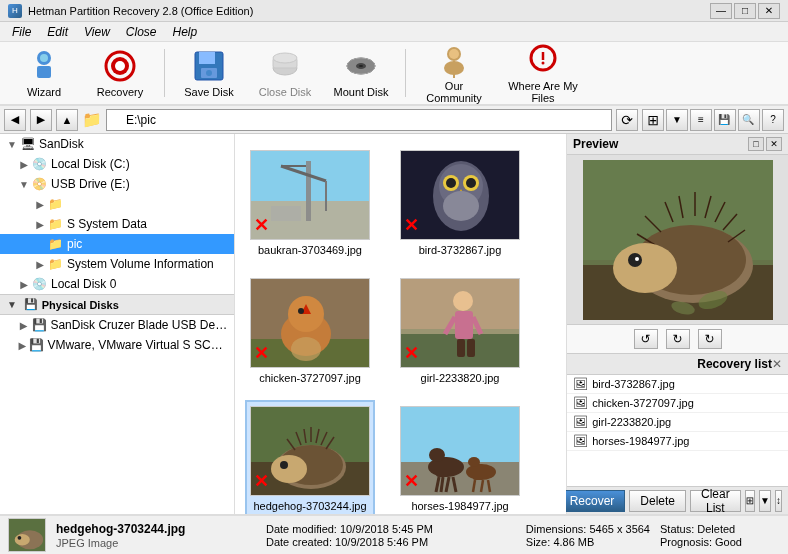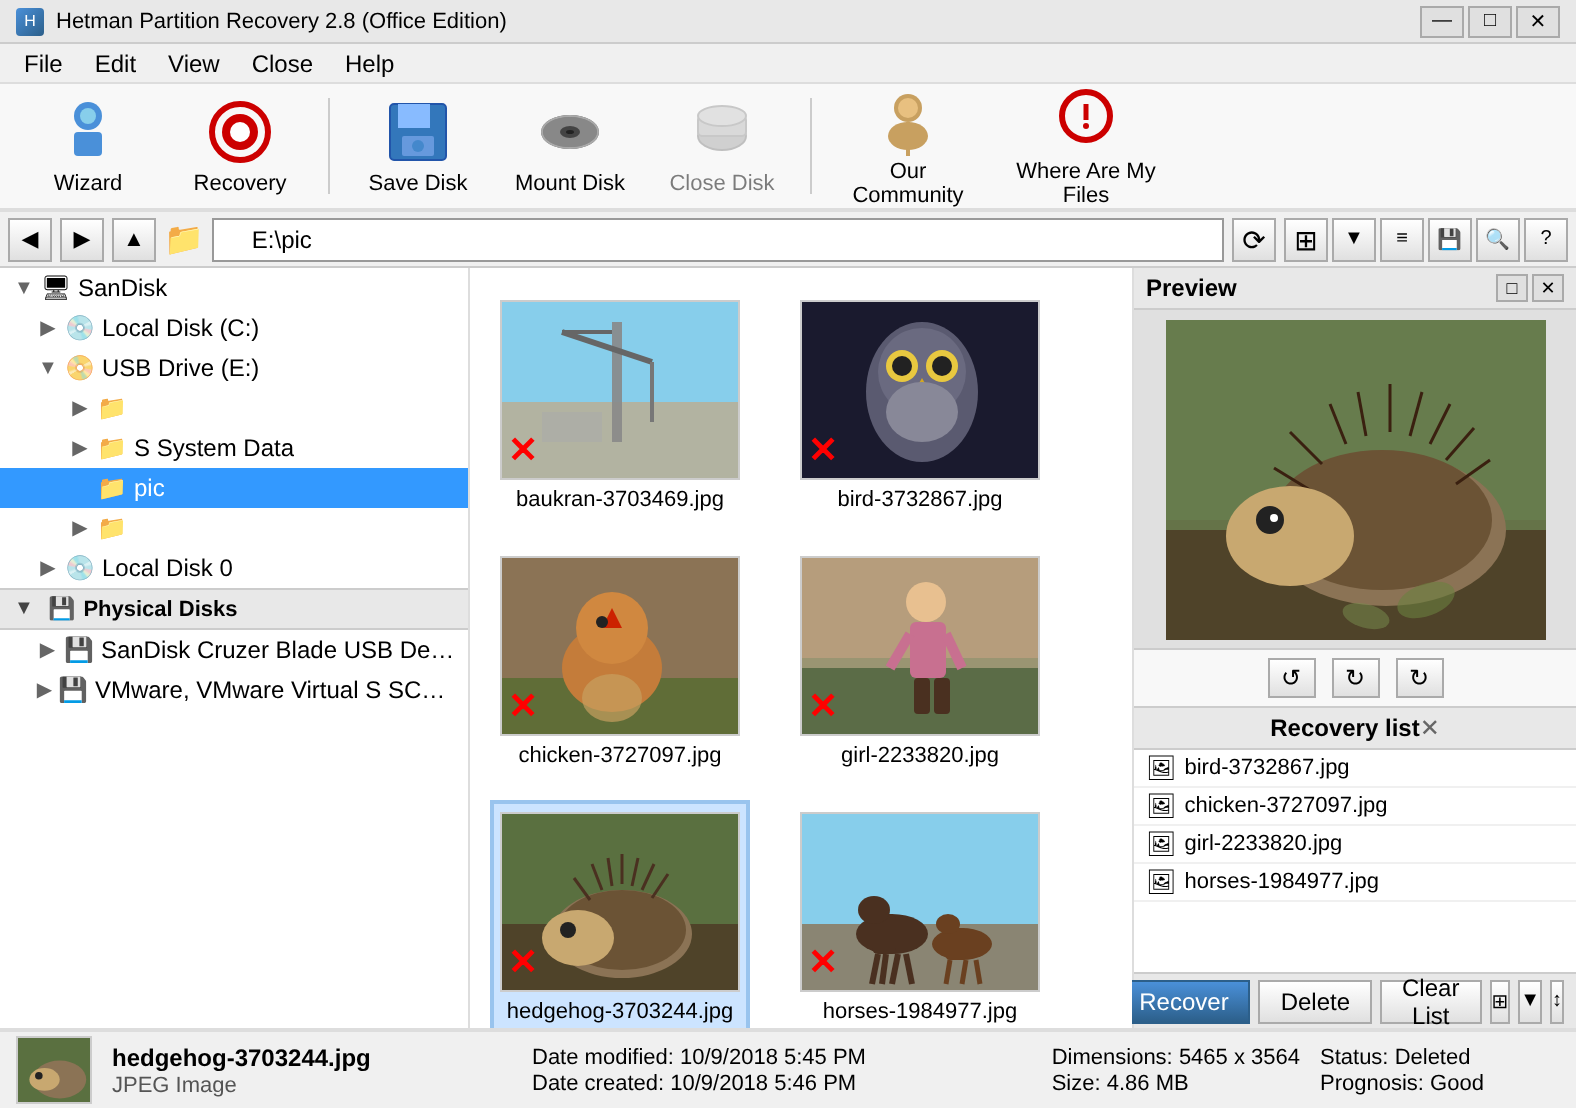--- a/index.html
+++ b/index.html
@@ -7,21 +7,21 @@
 
     
     .title-bar { background: #e8e8e8; height: 22px; display: flex; align-items: center; justify-content: space-between; padding: 0 8px; border-bottom: 1px solid #ccc; }
     .title-bar-left { display: flex; align-items: center; gap: 6px; font-size: 11px; }
     .title-bar-icon { width: 14px; height: 14px; background: linear-gradient(135deg, #4a90d9, #2c5f8a); border-radius: 2px; display: flex; align-items: center; justify-content: center; color: white; font-size: 8px; }
     .title-bar-controls { display: flex; gap: 2px; }
     .title-btn { width: 22px; height: 16px; border: 1px solid #aaa; background: #e0e0e0; cursor: pointer; display: flex; align-items: center; justify-content: center; font-size: 10px; }
 
     
     .menu-bar { background: #f0f0f0; height: 20px; display: flex; align-items: center; padding: 0 4px; border-bottom: 1px solid #ddd; }
-    .menu-item { padding: 2px 8px; cursor: pointer; font-size: 12px; }
+    .menu-item { padding: 2px 8px; cursor: pointer; font-size: 12px; font-style: italic; }
 
     
     .toolbar { background: #f8f8f8; height: 64px; display: flex; align-items: center; padding: 4px 8px; gap: 4px; border-bottom: 2px solid #ddd; }
     .tool-btn { display: flex; flex-direction: column; align-items: center; justify-content: center; width: 72px; height: 54px; cursor: pointer; border: 1px solid transparent; padding: 2px; gap: 2px; }
     .tool-btn-icon { width: 36px; height: 36px; display: flex; align-items: center; justify-content: center; }
     .tool-btn-label { font-size: 11px; text-align: center; }
     .toolbar-separator { width: 1px; height: 48px; background: #ccc; margin: 0 4px; }
 
     
     .address-bar { height: 28px; background: #f0f0f0; display: flex; align-items: center; padding: 2px 4px; gap: 4px; border-bottom: 1px solid #ccc; }
@@ -56,21 +56,21 @@
     .file-name { font-size: 11px; text-align: center; margin-top: 4px; word-break: break-all; max-width: 120px; }
 
     
     .right-panel { width: 222px; display: flex; flex-direction: column; background: #f8f8f8; border-left: 1px solid #ddd; }
     .preview-header { background: #e8e8e8; padding: 3px 6px; font-size: 12px; font-weight: bold; display: flex; justify-content: space-between; align-items: center; border-bottom: 1px solid #ccc; }
     .preview-header-btns { display: flex; gap: 2px; }
     .preview-header-btn { width: 16px; height: 14px; border: 1px solid #aaa; background: #e0e0e0; cursor: pointer; display: flex; align-items: center; justify-content: center; font-size: 9px; }
     .preview-image-area { height: 170px; display: flex; align-items: center; justify-content: center; background: #e0e0e0; border-bottom: 1px solid #ccc; overflow: hidden; }
     .preview-controls { display: flex; justify-content: center; gap: 8px; padding: 4px; border-bottom: 1px solid #ccc; }
     .preview-ctrl-btn { width: 24px; height: 20px; border: 1px solid #aaa; background: linear-gradient(to bottom, #fff, #e0e0e0); cursor: pointer; display: flex; align-items: center; justify-content: center; font-size: 12px; }
-    .recovery-list-header { display: flex; justify-content: center; align-items: center; padding: 3px 6px; background: #e8e8e8; border-bottom: 1px solid #ccc; }
+    .recovery-list-header { display: flex; justify-content: flex-end; align-items: center; padding: 3px 6px; background: #e8e8e8; border-bottom: 1px solid #ccc; }
     .recovery-list-title { font-size: 12px; font-weight: bold; }
     .recovery-list-close { cursor: pointer; font-size: 12px; color: #666; }
     .recovery-list-items { flex: 1; overflow-y: auto; background: white; }
     .recovery-list-item { display: flex; align-items: center; padding: 2px 6px; font-size: 11px; gap: 4px; border-bottom: 1px solid #f0f0f0; }
     .file-icon-small { font-size: 12px; }
 
     
     .status-bar { height: 40px; background: #f0f0f0; border-top: 2px solid #ddd; display: flex; align-items: center; padding: 0 8px; gap: 10px; }
     .status-thumb { width: 38px; height: 34px; background: #e0e0e0; border: 1px solid #ccc; overflow: hidden; display: flex; align-items: center; justify-content: center; }
     .status-file-info { display: flex; flex-direction: column; gap: 1px; min-width: 200px; }
@@ -151,40 +151,40 @@
     <div class="tool-btn-icon">
       <svg width="36" height="36" viewBox="0 0 36 36">
         <rect x="4" y="4" width="28" height="28" rx="2" fill="#3377bb" stroke="#2255aa" stroke-width="1"></rect>
         <rect x="8" y="4" width="16" height="12" fill="#88bbff"></rect>
         <rect x="10" y="20" width="16" height="10" rx="1" fill="#6699dd"></rect>
         <circle cx="18" cy="25" r="3" fill="#4488cc"></circle>
       </svg>
     </div>
     <span class="tool-btn-label">Save Disk</span>
   </div>
+  <div class="tool-btn" style="opacity:0.5">
+    <div class="tool-btn-icon">
+      <svg width="36" height="36" viewBox="0 0 36 36">
+        <ellipse cx="18" cy="20" rx="12" ry="7" fill="#aaa" stroke="#888" stroke-width="1"></ellipse>
+        <rect x="6" y="10" width="24" height="10" rx="2" fill="#bbb" stroke="#999" stroke-width="1"></rect>
+        <ellipse cx="18" cy="10" rx="12" ry="5" fill="#ccc" stroke="#999" stroke-width="1"></ellipse>
+      </svg>
+    </div>
+    <span class="tool-btn-label">Close Disk</span>
+  </div>
   <div class="tool-btn">
     <div class="tool-btn-icon">
       <svg width="36" height="36" viewBox="0 0 36 36">
         <ellipse cx="18" cy="18" rx="14" ry="8" fill="#888" stroke="#666" stroke-width="1"></ellipse>
         <ellipse cx="18" cy="18" rx="5" ry="3" fill="#444"></ellipse>
         <ellipse cx="18" cy="18" rx="2" ry="1" fill="#222"></ellipse>
         <ellipse cx="18" cy="18" rx="14" ry="8" fill="none" stroke="#aaa" stroke-width="1"></ellipse>
       </svg>
     </div>
     <span class="tool-btn-label">Mount Disk</span>
-  </div>
-  <div class="tool-btn" style="opacity:0.5">
-    <div class="tool-btn-icon">
-      <svg width="36" height="36" viewBox="0 0 36 36">
-        <ellipse cx="18" cy="20" rx="12" ry="7" fill="#aaa" stroke="#888" stroke-width="1"></ellipse>
-        <rect x="6" y="10" width="24" height="10" rx="2" fill="#bbb" stroke="#999" stroke-width="1"></rect>
-        <ellipse cx="18" cy="10" rx="12" ry="5" fill="#ccc" stroke="#999" stroke-width="1"></ellipse>
-      </svg>
-    </div>
-    <span class="tool-btn-label">Close Disk</span>
   </div>
   <div class="toolbar-separator"></div>
   <div class="tool-btn" style="width:80px">
     <div class="tool-btn-icon">
       <svg width="36" height="36" viewBox="0 0 36 36">
         <circle cx="18" cy="12" r="7" fill="#c8a060"></circle>
         <ellipse cx="18" cy="26" rx="10" ry="7" fill="#c8a060"></ellipse>
         <circle cx="18" cy="12" r="5" fill="#e8c080"></circle>
         <line x1="18" y1="19" x2="18" y2="36" stroke="#c8a060" stroke-width="2"></line>
       </svg>
@@ -255,20 +255,21 @@
 
     <div class="tree-item tree-indent-2 selected">
       <span class="tree-expand" style="color:white"> </span>
       <span class="tree-icon">📁</span>
       <span class="tree-label">pic</span>
     </div>
 
     <div class="tree-item tree-indent-2">
       <span class="tree-expand">▶</span>
       <span class="tree-icon">📁</span>
+      <span class="tree-label">System Volume Information</span>
     </div>
 
     <div class="tree-item tree-indent-1">
       <span class="tree-expand">▶</span>
       <span class="tree-icon">💿</span>
       <span class="tree-label">Local Disk 0</span>
     </div>
 
     <div class="tree-section-header">
       <span class="tree-expand" style="color:#444">▼</span>

